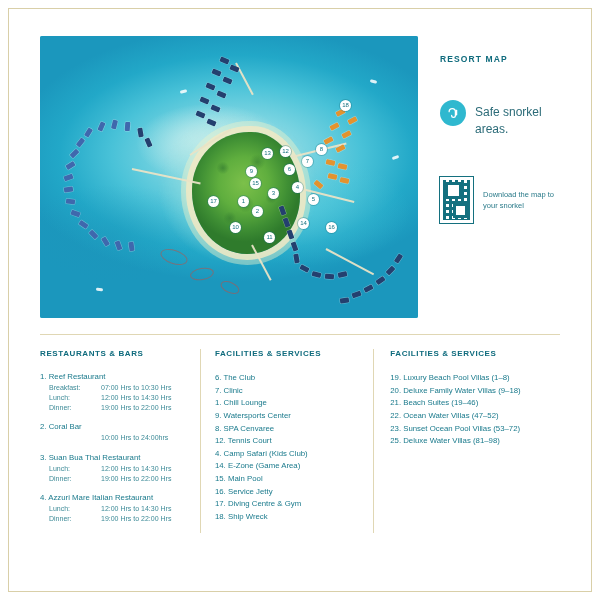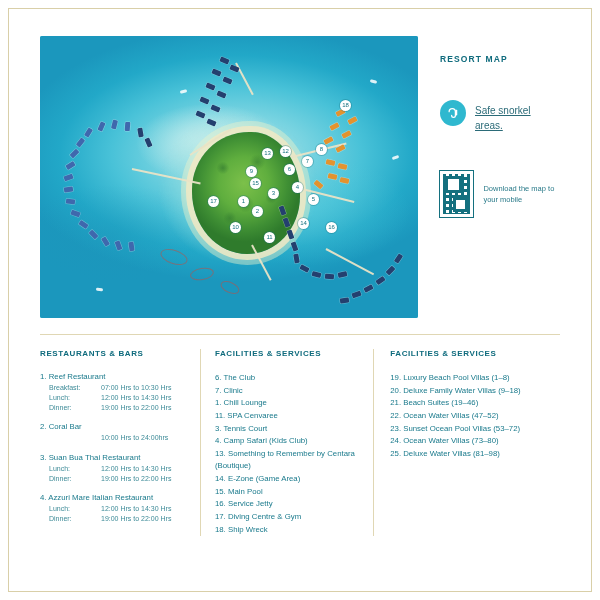--- a/index.html
+++ b/index.html
@@ -146,25 +146,24 @@
     border:1.6px solid #d0363e;
     position:relative;
   }
   .badge.prohibited:after{
     content:"";
     position:absolute;left:2px;right:2px;top:11px;height:1.6px;
     background:#d0363e;
     transform:rotate(-45deg);
   }
   .legend-text{
-    font-size:10px;
+    font-size:12px;
     line-height:1.45;
     color:#2b6b78;
     padding-top:4px;
-    text-decoration:underline;
   }
   .qr-row{
     display:flex;align-items:center;gap:10px;
     margin-top:38px;
   }
   .qr{
     width:40px;height:40px;
     background-color:#ffffff;
     background-image:
       linear-gradient(90deg,#14707f 50%,transparent 50%),
@@ -348,21 +347,21 @@
               <path d="M5 9c0-3 2-5 5-5s5 2 5 5v6a3 3 0 1 1-6 0" fill="none" stroke="#ffffff" stroke-width="2" stroke-linecap="round"></path>
               <rect x="15" y="6" width="3" height="9" rx="1.2" fill="#ffffff"></rect>
             </svg>
           </div>
           <div class="legend-text">Safe snorkel areas.</div>
         </div>
 
 
         <div class="qr-row">
           <div class="qr"></div>
-          <div class="qr-text">Download the map to your mobile</div>
+          <div class="qr-text">Download the map to your snorkel</div>
         </div>
       </div>
     </div>
 
     <div class="hr"></div>
 
     <div class="cols">
 
       <div class="col col1">
         <div class="col-title">RESTAURANTS &amp; BARS</div>
@@ -415,37 +414,36 @@
           </div>
         </div>
 
       </div>
 
       <div class="col col2">
         <div class="col-title">FACILITIES &amp; SERVICES</div>
         <div class="simple-li">6. The Club</div>
         <div class="simple-li">7. Clinic</div>
         <div class="simple-li">1. Chill Lounge</div>
-        <div class="simple-li">11. SPA Cenvaree</div>
-        <div class="simple-li">3. Tennis Court</div>
+        <div class="simple-li">9. Watersports Center</div>
+        <div class="simple-li">8. SPA Cenvaree</div>
+        <div class="simple-li">12. Tennis Court</div>
         <div class="simple-li">4. Camp Safari (Kids Club)</div>
-        <div class="simple-li">13. Something to Remember by Centara (Boutique)</div>
         <div class="simple-li">14. E-Zone (Game Area)</div>
         <div class="simple-li">15. Main Pool</div>
         <div class="simple-li">16. Service Jetty</div>
         <div class="simple-li">17. Diving Centre &amp; Gym</div>
         <div class="simple-li">18. Ship Wreck</div>
       </div>
 
       <div class="col col3">
         <div class="col-title">FACILITIES &amp; SERVICES</div>
         <div class="simple-li">19. Luxury Beach Pool Villas (1–8)</div>
         <div class="simple-li">20. Deluxe Family Water Villas (9–18)</div>
         <div class="simple-li">21. Beach Suites (19–46)</div>
         <div class="simple-li">22. Ocean Water Villas (47–52)</div>
         <div class="simple-li">23. Sunset Ocean Pool Villas (53–72)</div>
-        <div class="simple-li">24. Ocean Water Villas (73–80)</div>
         <div class="simple-li">25. Deluxe Water Villas (81–98)</div>
       </div>
 
     </div>
   </div>
 </div>
 
 </body></html>

